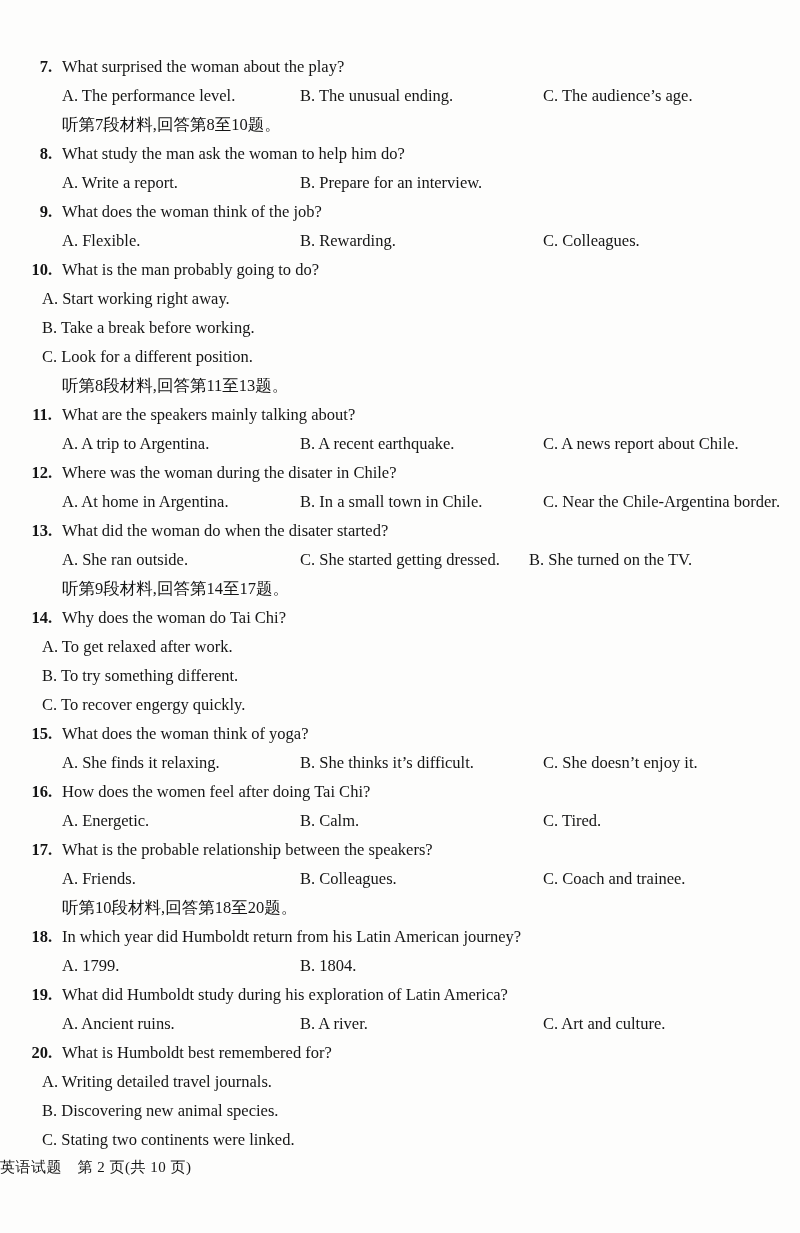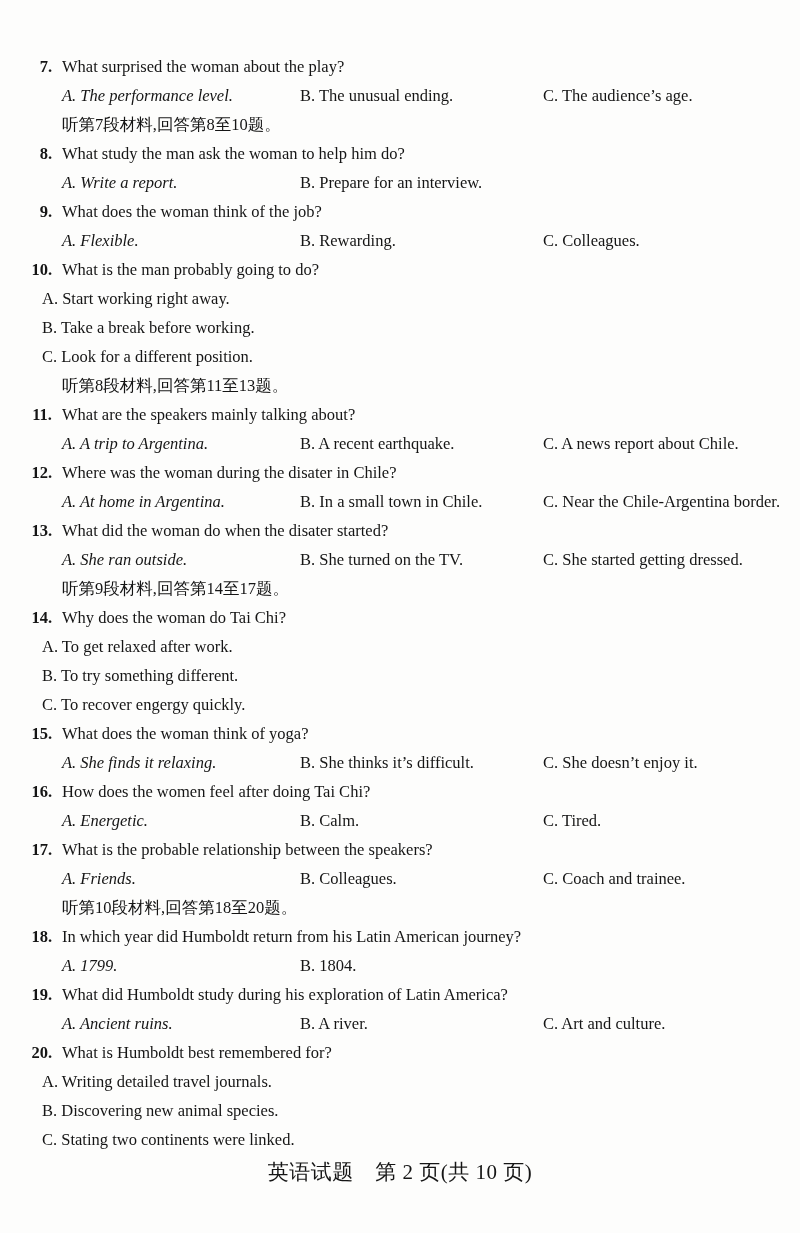--- a/index.html
+++ b/index.html
@@ -21,31 +21,30 @@
   .q-num {
     flex: 0 0 24px;
     text-align: right;
     font-weight: 700;
     margin-right: 10px;
     white-space: nowrap;
   }
   .q-text { flex: 1; white-space: nowrap; }
   .opts-row { display: flex; margin-left: 34px; line-height: 29px; }
   .opts-row .opt { white-space: nowrap; overflow: visible; }
-  .opt-a { width: 238px; flex: none; font-style: italic; }
+  .opt-a { width: 238px; flex: none; }
   .opt-b { width: 243px; flex: none; }
   .opt-c { flex: 1; }
   .opts-stack { margin-left: 14px; line-height: 29px; }
   .opts-stack .opt { display: block; white-space: nowrap; }
   .note { margin-left: 34px; line-height: 29px; white-space: nowrap; }
   .footer {
     position: absolute;
     top: 1158px; left: 0; right: 0;
-    text-align: center;
-    font-size: 21px;
+    font-size: 15px;
     letter-spacing: 0.5px;
   }
 </style>
 </head>
 <body>
 
 <div class="page">
   <div id="question-list">
       <div class="q-block">
         <div class="q-line">
@@ -114,22 +113,22 @@
           <span class="opt opt-c">C. Near the Chile-Argentina border.</span>
         </div>
       </div>
       <div class="q-block">
         <div class="q-line">
           <span class="q-num">13.</span>
           <span class="q-text">What did the woman do when the disater started?</span>
         </div>
         <div class="opts-row">
           <span class="opt opt-a">A. She ran outside.</span>
+          <span class="opt opt-c">C. She started getting dressed.</span>
           <span class="opt opt-b">B. She turned on the TV.</span>
-          <span class="opt opt-c">C. She started getting dressed.</span>
         </div>
       </div>
       <div class="note">听第9段材料,回答第14至17题。</div>
       <div class="q-block">
         <div class="q-line">
           <span class="q-num">14.</span>
           <span class="q-text">Why does the woman do Tai Chi?</span>
         </div>
         <div class="opts-stack">
           <span class="opt">A. To get relaxed after work.</span>

